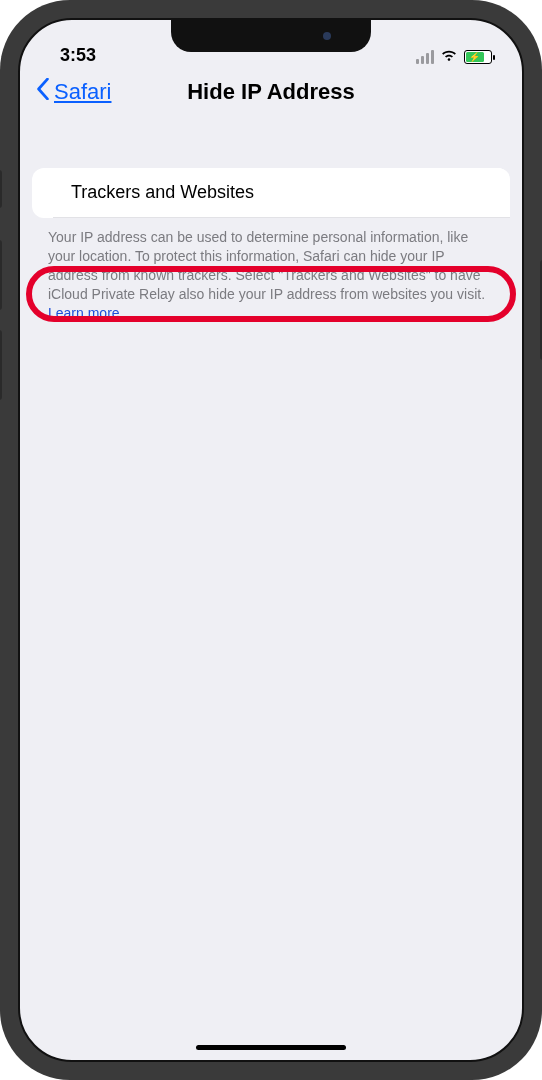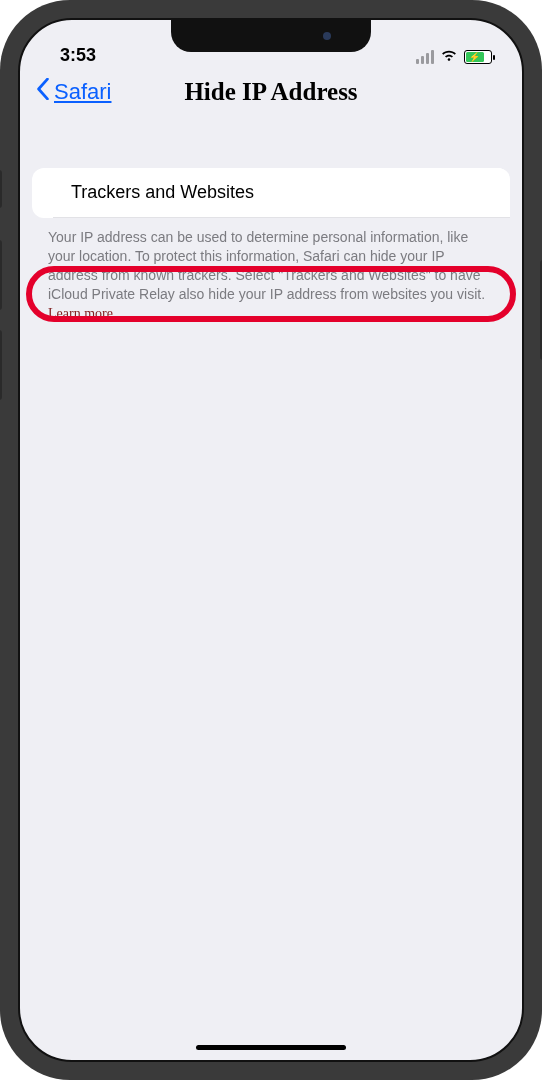--- a/index.html
+++ b/index.html
@@ -115,23 +115,22 @@
     }
     .back-btn {
       display: flex; align-items: center; gap: 4px;
       color: #0a60ff; font-size: 22px;
     }
     .back-chevron svg { width: 14px; height: 22px; }
     .back-label { text-decoration: underline; }
     .nav-title {
       position: absolute; left:0; right:0;
       text-align: center;
-      font-size: 25px; font-weight: 600; color:#000;
+      font-size: 22px; font-weight: 600; color:#000;
       pointer-events:none;
-      font-family:Liberation Serif, serif;
     }
 
     .content { padding: 52px 12px 0 12px; }
     .list-group {
       background: #fff;
       border-radius: 12px;
       overflow: visible;
       position: relative;
     }
     .list-item {
@@ -151,21 +150,21 @@
       border-radius: 28px;
       pointer-events: none;
       z-index: 5;
     }
     .footer-text {
       padding: 10px 16px 0 16px;
       font-size: 14px;
       line-height: 1.35;
       color: #7b7b80;
     }
-    .learn-more { color: #7f1d1d; font-family: Liberation Serif, serif; }
+    .learn-more { color: #1d4ed8; }
 
     .home-indicator {
       position:absolute; bottom: 10px; left:50%;
       transform: translateX(-50%);
       width: 150px; height:5px;
       background:#000; border-radius:3px;
     }
   </style>
 </head>
 <body>

